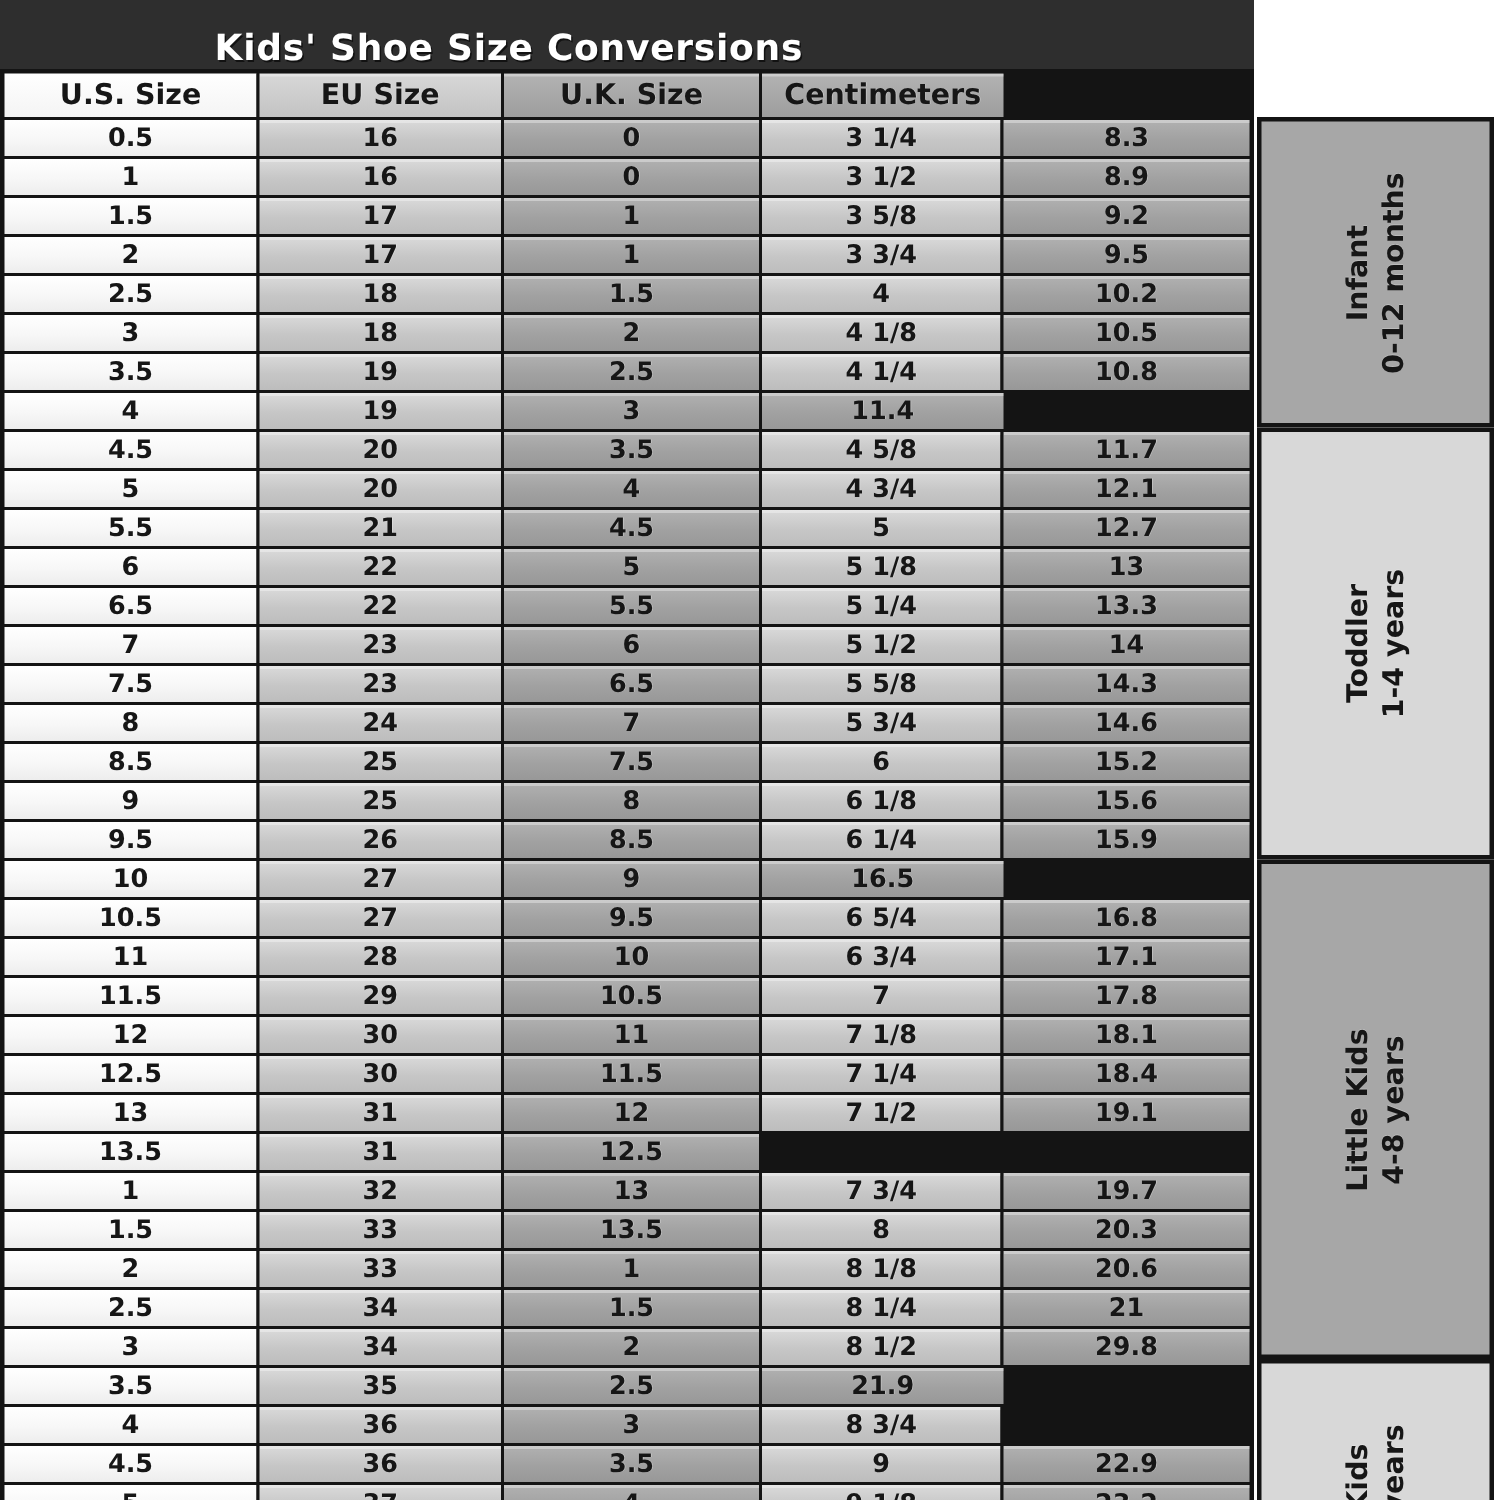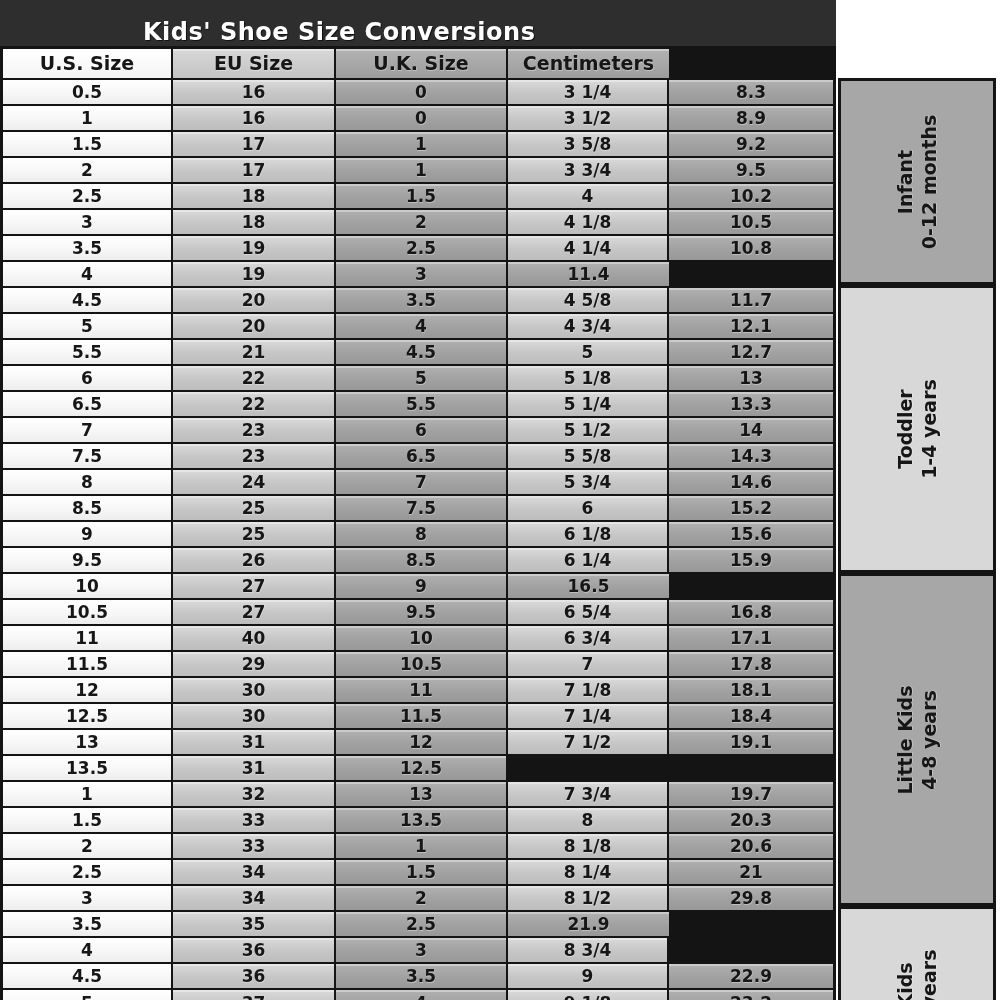--- a/index.html
+++ b/index.html
@@ -266,21 +266,21 @@
         </div>
         <div class="trow">
           <div class="cell dcell col0">10.5</div>
           <div class="cell dcell col1">27</div>
           <div class="cell dcell col2">9.5</div>
           <div class="cell dcell col3">6 5/4</div>
           <div class="cell dcell col4">16.8</div>
         </div>
         <div class="trow">
           <div class="cell dcell col0">11</div>
-          <div class="cell dcell col1">40</div>
+          <div class="cell dcell col1">28</div>
           <div class="cell dcell col2">10</div>
           <div class="cell dcell col3">6 3/4</div>
           <div class="cell dcell col4">17.1</div>
         </div>
         <div class="trow">
           <div class="cell dcell col0">11.5</div>
           <div class="cell dcell col1">29</div>
           <div class="cell dcell col2">10.5</div>
           <div class="cell dcell col3">7</div>
           <div class="cell dcell col4">17.8</div>

